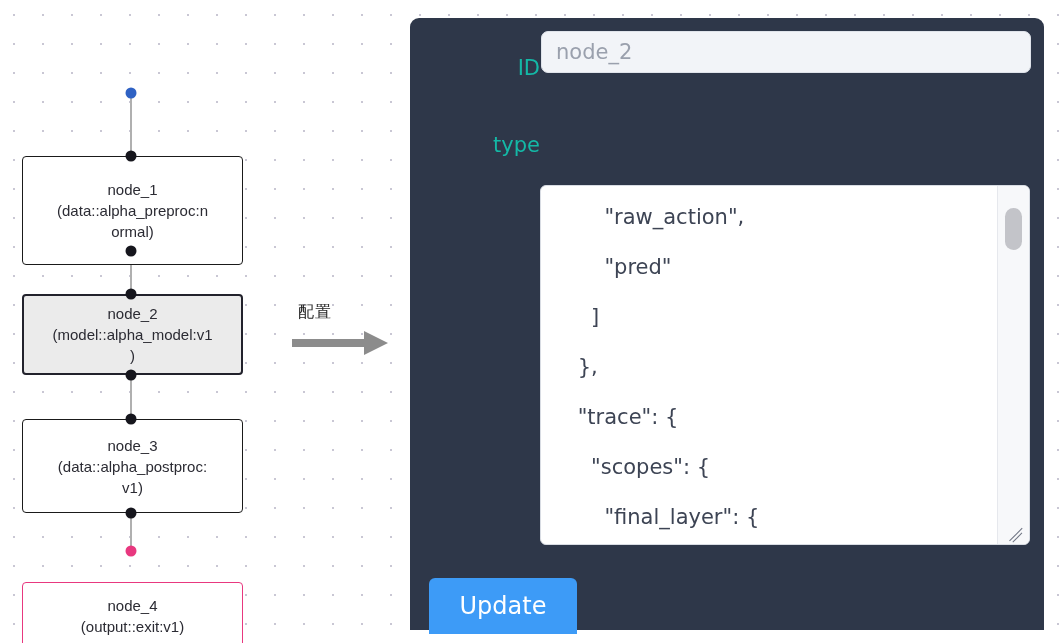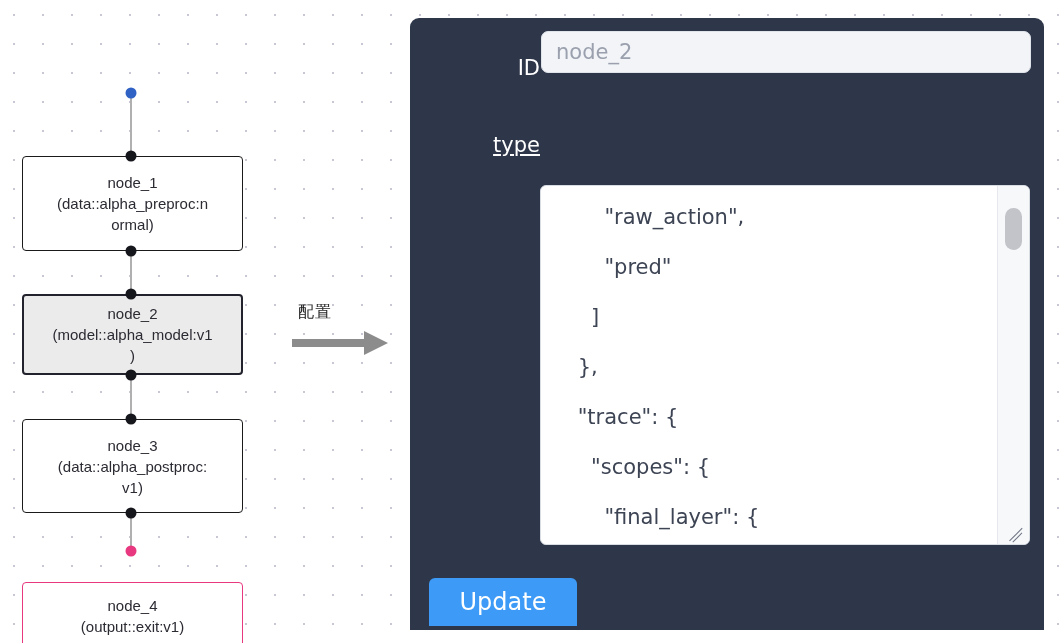--- a/index.html
+++ b/index.html
@@ -72,21 +72,21 @@
   
   .panel {
     position: absolute;
     left: 410px; top: 18px;
     width: 634px; height: 612px;
     background: #2e3749;
     border-radius: 9px 9px 0 0;
     overflow: hidden;
   }
   .field-label {
-    color: #ffffff;
+    color: #14b8a6;
     font-size: 21px;
     text-align: right;
     font-weight: 400;
     font-family: "DejaVu Sans", sans-serif;
   }
   .field-input {
     background: #f2f4f8;
     border: 1px solid #dfe3ea;
     border-radius: 7px;
     color: #9aa0ad;
@@ -141,21 +141,21 @@
   .resize-grip i {
     position: absolute;
     background: #6d7382;
     height: 1.4px;
     transform-origin: center;
   }
 
   .update-btn {
     position: absolute;
     left: 429px; top: 578px;
-    width: 148px; height: 48px;
+    width: 148px; height: 56px;
     background: #3d9bf7;
     border: none;
     border-radius: 6px 6px 0 0;
     color: #ffffff;
     font-size: 24px;
     font-family: "DejaVu Sans", sans-serif;
     display: flex; align-items: center; justify-content: center;
     cursor: pointer;
   }
 </style>
@@ -166,21 +166,21 @@
 
   <div class="canvas"></div>
 
   <div class="edge" style="left:130px; top:93px; height:63px;"></div>
   <div class="edge" style="left:130px; top:251px; height:44px;"></div>
   <div class="edge" style="left:130px; top:375px; height:44px;"></div>
   <div class="edge" style="left:130px; top:513px; height:38px;"></div>
 
   <div class="port blue" style="left:131px; top:93px;"></div>
 
-  <div class="node" style="left:22px; top:156px; width:221px; height:95px;">
+  <div class="node" style="left:22px; top:156px; width:221px; height:109px;">
     <span class="lbl">node_1
 (data::alpha_preproc:n
 ormal)</span>
   </div>
   <div class="port" style="left:131px; top:156px;"></div>
   <div class="port" style="left:131px; top:251px;"></div>
 
   <div class="node selected" style="left:22px; top:294px; width:221px; height:81px;">
     <span class="lbl">node_2
 (model::alpha_model:v1
@@ -208,21 +208,21 @@
     <svg width="100" height="30" viewBox="0 0 100 30">
       <path d="M0 11 L72 11 L72 3 L96 15 L72 27 L72 19 L0 19 Z" fill="#8c8c8c"></path>
     </svg>
   </div>
 
   <div class="panel">
 
     <div class="field-label" style="position:absolute; left:60px; top:38px; width:70px;">ID</div>
     <div class="field-input" style="position:absolute; left:131px; top:13px; width:490px; height:42px;">node_2</div>
 
-    <div class="field-label" style="position:absolute; left:40px; top:115px; width:90px;text-decoration:underline;">type</div>
+    <div class="field-label" style="position:absolute; left:40px; top:115px; width:90px;">type</div>
 
   </div>
 
   <div class="config-area">
     <div class="config-text">        "raw_action",
         "pred"
       ]
     },
     "trace": {
       "scopes": {

